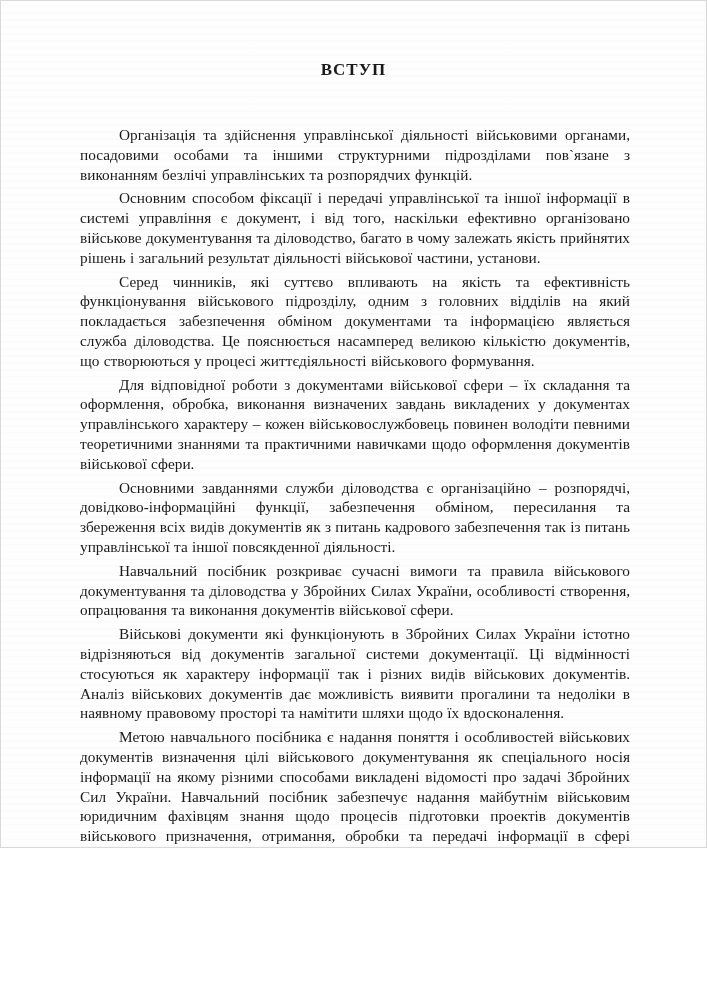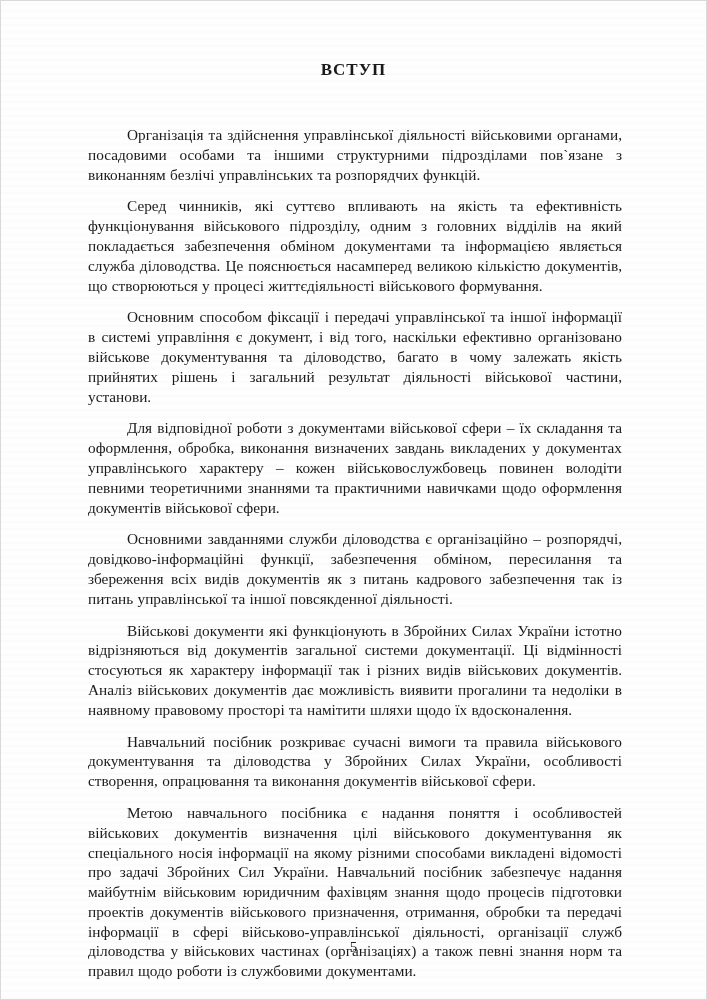--- a/index.html
+++ b/index.html
@@ -4,21 +4,21 @@
 <title>ВСТУП</title>
 <style>
   html, body {
     margin: 0;
     padding: 0;
     background: #ffffff;
   }
   .page {
     position: relative;
     width: 707px;
-    height: 1000px;
+    height: 848px;
     margin: 0 auto;
     background: #fefefe;
     box-sizing: border-box;
     border: 1px solid #d9d9d9;
     font-family: "Liberation Serif", "DejaVu Serif", serif;
     color: #1a1a1a;
     overflow: hidden;
     
     background-image: repeating-linear-gradient(
       0deg,
@@ -37,21 +37,21 @@
     font-weight: bold;
     letter-spacing: 1px;
   }
   .content {
     margin: 44px 72px 0 75px;
     text-align: justify;
     font-size: 15.3px;
     line-height: 19.8px;
   }
   .content p {
-    margin: 12px;
+    margin: 4px;
     padding: 0;
     text-indent: 39px;
     word-spacing: 0.5px;
   }
   .page-number {
     position: absolute;
     top: 936px;
     left: 0;
     width: 100%;
     text-align: center;
@@ -60,23 +60,23 @@
   }
 </style>
 </head>
 <body>
 
 <div class="page">
   <h1 class="title">ВСТУП</h1>
 
   <div class="content">
     <p>Організація та здійснення управлінської діяльності військовими органами, посадовими особами та іншими структурними підрозділами пов`язане з виконанням безлічі управлінських та розпорядчих функцій.</p>
+    <p>Основним способом фіксації і передачі управлінської та іншої інформації в системі управління є документ, і від того, наскільки ефективно організовано військове документування та діловодство, багато в чому залежать якість прийнятих рішень і загальний результат діяльності військової частини, установи.</p>
     <p>Серед чинників, які суттєво впливають на якість та ефективність функціонування військового підрозділу, одним з головних відділів на який покладається забезпечення обміном документами та інформацією являється служба діловодства. Це пояснюється насамперед великою кількістю документів, що створюються у процесі життєдіяльності військового формування.</p>
-    <p>Основним способом фіксації і передачі управлінської та іншої інформації в системі управління є документ, і від того, наскільки ефективно організовано військове документування та діловодство, багато в чому залежать якість прийнятих рішень і загальний результат діяльності військової частини, установи.</p>
     <p>Для відповідної роботи з документами військової сфери – їх складання та оформлення, обробка, виконання визначених завдань викладених у документах управлінського характеру – кожен військовослужбовець повинен володіти певними теоретичними знаннями та практичними навичками щодо оформлення документів військової сфери.</p>
     <p>Основними завданнями служби діловодства є організаційно – розпорядчі, довідково-інформаційні функції, забезпечення обміном, пересилання та збереження всіх видів документів як з питань кадрового забезпечення так із питань управлінської та іншої повсякденної діяльності.</p>
+    <p>Навчальний посібник розкриває сучасні вимоги та правила військового документування та діловодства у Збройних Силах України, особливості створення, опрацювання та виконання документів військової сфери.</p>
     <p>Військові документи які функціонують в Збройних Силах України істотно відрізняються від документів загальної системи документації. Ці відмінності стосуються як характеру інформації так і різних видів військових документів. Аналіз військових документів дає можливість виявити прогалини та недоліки в наявному правовому просторі та намітити шляхи щодо їх вдосконалення.</p>
-    <p>Навчальний посібник розкриває сучасні вимоги та правила військового документування та діловодства у Збройних Силах України, особливості створення, опрацювання та виконання документів військової сфери.</p>
     <p>Метою навчального посібника є надання поняття і особливостей військових документів визначення цілі військового документування як спеціального носія інформації на якому різними способами викладені відомості про задачі Збройних Сил України. Навчальний посібник забезпечує надання майбутнім військовим юридичним фахівцям знання щодо процесів підготовки проектів документів військового призначення, отримання, обробки та передачі інформації в сфері військово-управлінської діяльності, організації служб діловодства у військових частинах (організаціях) а також певні знання норм та правил щодо роботи із службовими документами.</p>
   </div>
 
   <div class="page-number">5</div>
 </div>
 
 </body></html>

